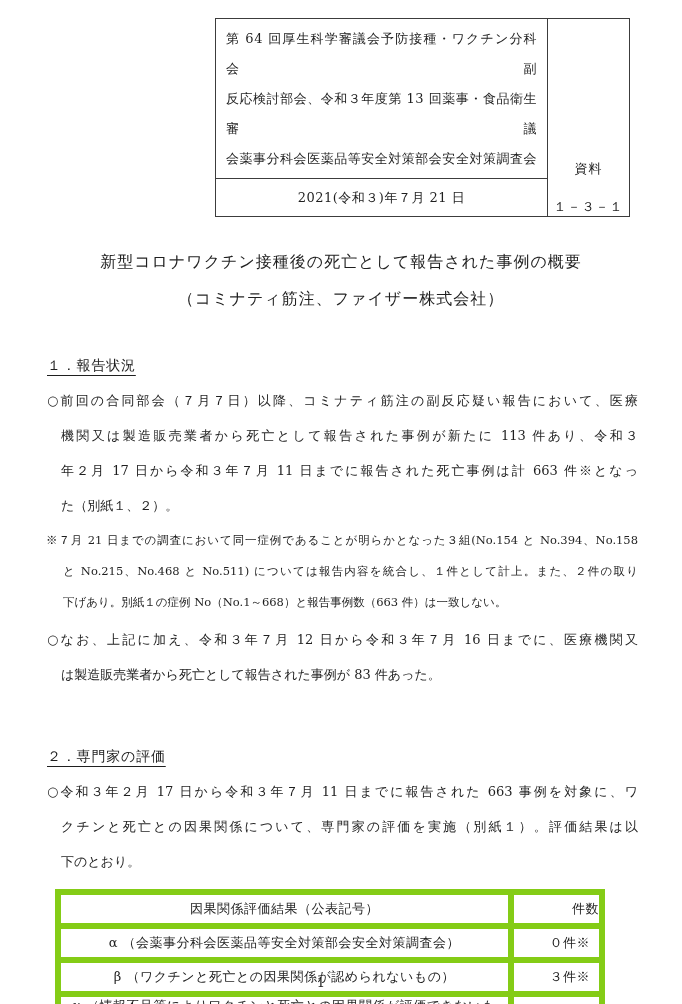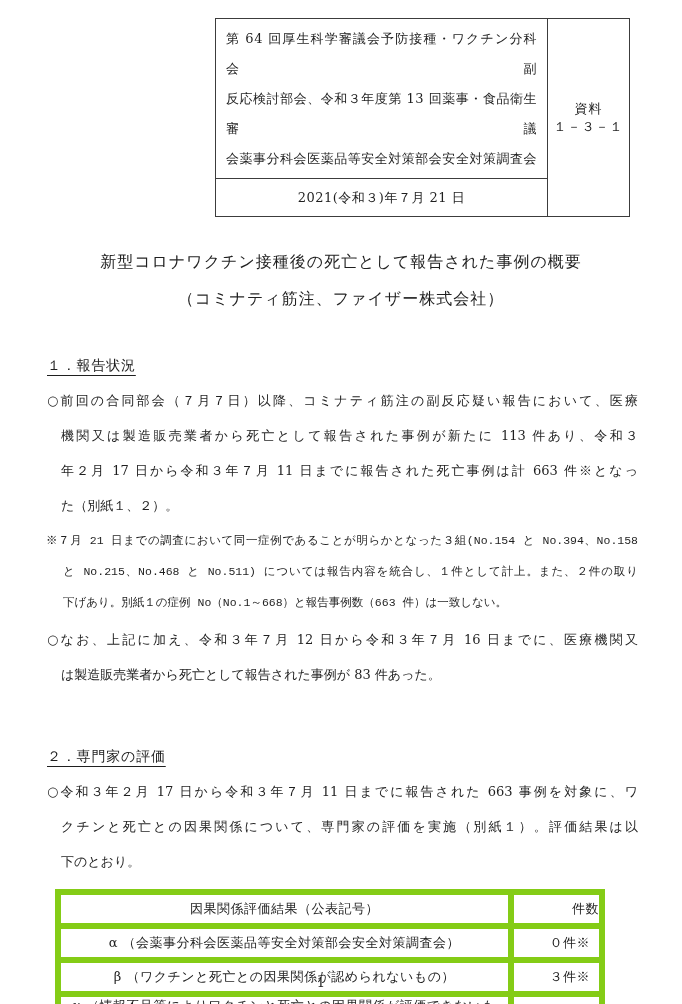--- a/index.html
+++ b/index.html
@@ -12,55 +12,56 @@
     color:#1f1f1f;
     font-family:"DejaVu Serif","Liberation Serif",serif;
     overflow:hidden;
   }
   
   .header-box {
     display:flex;
     margin:18px 52px 0 215px;
     border:1.5px solid #3c3c3c;
     font-size:13px;
+    align-items:flex-end;
   }
   .hb-left { flex:1 1 auto; min-width:0; border-right:1.5px solid #3c3c3c; display:flex; flex-direction:column; }
   .hb-committee { padding:5px 10px 4px 10px; }
   .hb-committee .cline { line-height:30px; text-align:justify; text-align-last:justify; letter-spacing:0.5px; }
   .hb-date {
     border-top:1.5px solid #3c3c3c;
     text-align:center; line-height:37px; height:38px;
     letter-spacing:0.5px;
   }
   .hb-right {
     width:81px; flex:0 0 81px;
     display:flex; flex-direction:column;
     justify-content:center; align-items:center;
-    gap:0; letter-spacing:1px;
+    gap:20px; letter-spacing:1px;
   }
   
   .doc-title { margin-top:26px; text-align:center; font-size:16px; letter-spacing:1px; }
   .doc-title .tline { line-height:37px; }
   
   .section-heading {
     margin:38px 44px 0 47px;
     font-size:14px; letter-spacing:0.8px;
     line-height:20px;
   }
   .section-heading span {
     text-decoration:underline;
     text-underline-offset:5px;
     text-decoration-thickness:1px;
   }
   .para { margin:8px 44px 0 47px; font-size:13px; }
   .para .pline { line-height:35px; text-align:justify; text-align-last:justify; }
   .para .pline.last { text-align-last:left; }
   .para .pline.cont { padding-left:14px; }
   .note { margin:2px 44px 0 46px; font-size:11.5px; }
-  .note .nline { line-height:31px; text-align:justify; text-align-last:justify;font-family:Liberation Mono, monospace; }
+  .note .nline { line-height:31px; text-align:justify; text-align-last:justify; }
   .note .nline.last { text-align-last:left; }
   .note .nline.cont { padding-left:17px; }
   .spacer-s2 { height:16px; }
   
   table.results {
     margin:10px 0 0 55px;
     width:550px;
     border-collapse:collapse;
     font-size:13px;
   }

